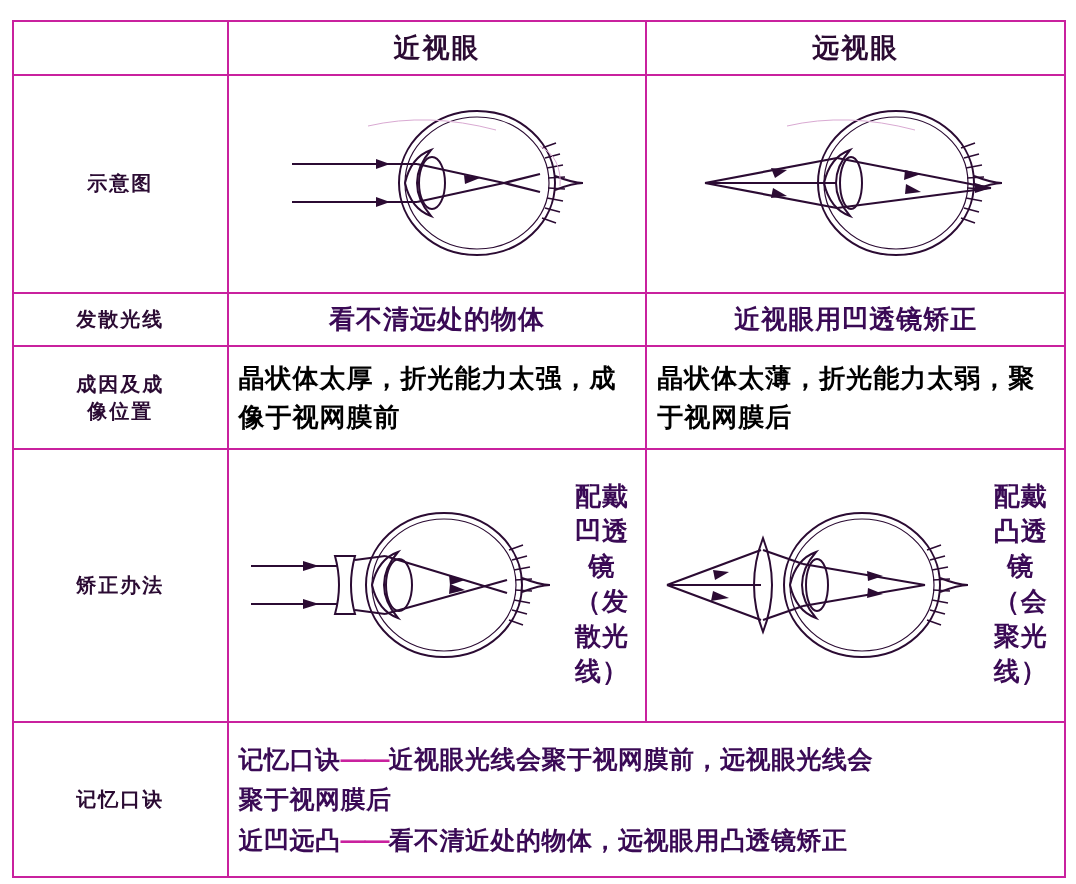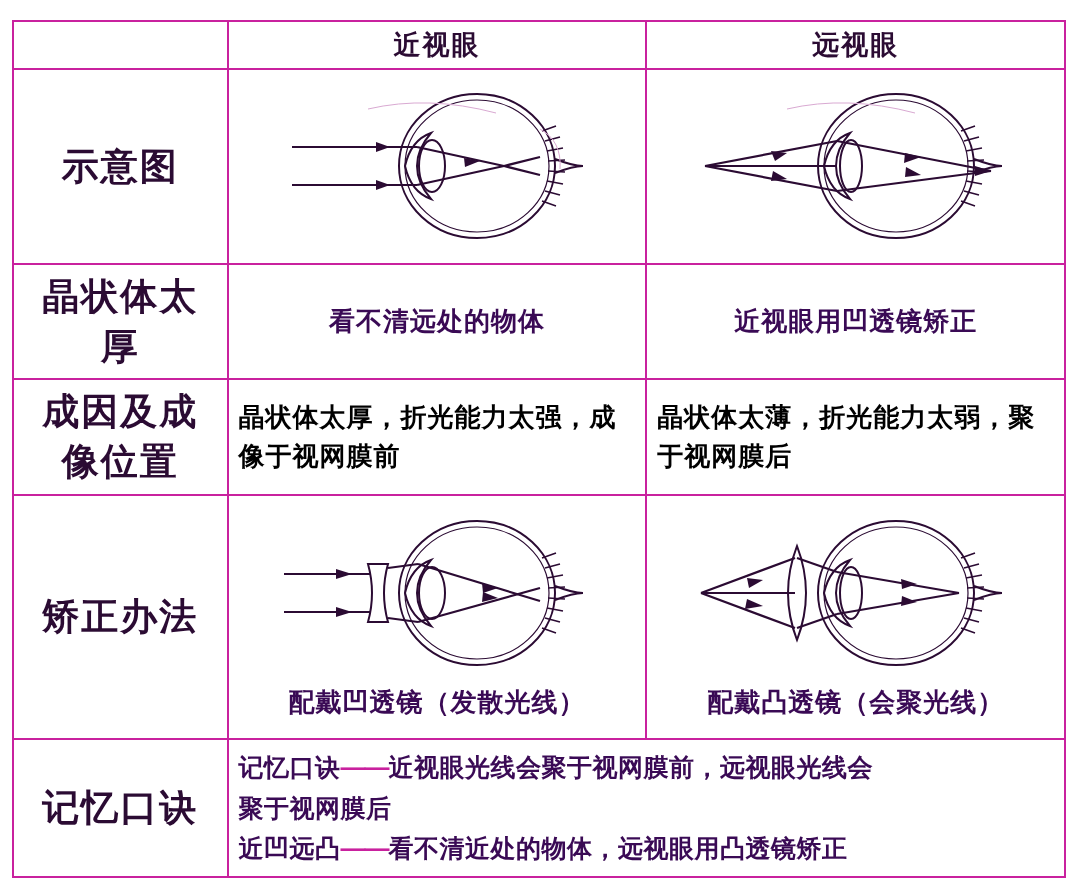--- a/index.html
+++ b/index.html
@@ -38,21 +38,21 @@
   .hdr {
     text-align: center;
     font-size: 27px;
     font-weight: bold;
     letter-spacing: 2px;
     color: #2b0b33;
     padding: 8px 0;
   }
   .rowlabel {
     text-align: center;
-    font-size: 37px;
+    font-size: 20px;
     font-weight: bold;
     letter-spacing: 2px;
     color: #2b0b33;
     line-height: 1.35;
   }
   .center-text {
     text-align: center;
     font-size: 26px;
     font-weight: bold;
     color: #3a0a55;
@@ -65,21 +65,21 @@
     line-height: 1.5;
     letter-spacing: 1px;
     text-align: left;
   }
   .diagcell {
     padding: 0;
     text-align: center;
   }
   .diagwrap {
     display: flex;
-    flex-direction: column;
+    flex-direction: row;
     align-items: center;
     justify-content: center;
   }
   .caption {
     font-size: 26px;
     font-weight: bold;
     color: #3a0a55;
     letter-spacing: 1px;
     padding-top: 4px;
     padding-bottom: 8px;
@@ -182,21 +182,21 @@
               </g>
               <g fill="none" stroke="#d9a9d2" stroke-width="1">
                 <path d="M96 30 q60 -14 128 4"></path>
               </g>
             </svg>
           </div>
         </td>
       </tr>
 
       <tr>
-        <td class="rowlabel">晶状体太厚</td>
+        <td class="rowlabel">发散光线</td>
         <td class="center-text">看不清远处的物体</td>
         <td class="center-text">近视眼用凹透镜矫正</td>
       </tr>
 
       <tr>
         <td class="rowlabel">
           <div>成因及成</div>
           <div>像位置</div>
         </td>
         <td class="para">晶状体太厚，折光能力太强，成像于视网膜前</td>

